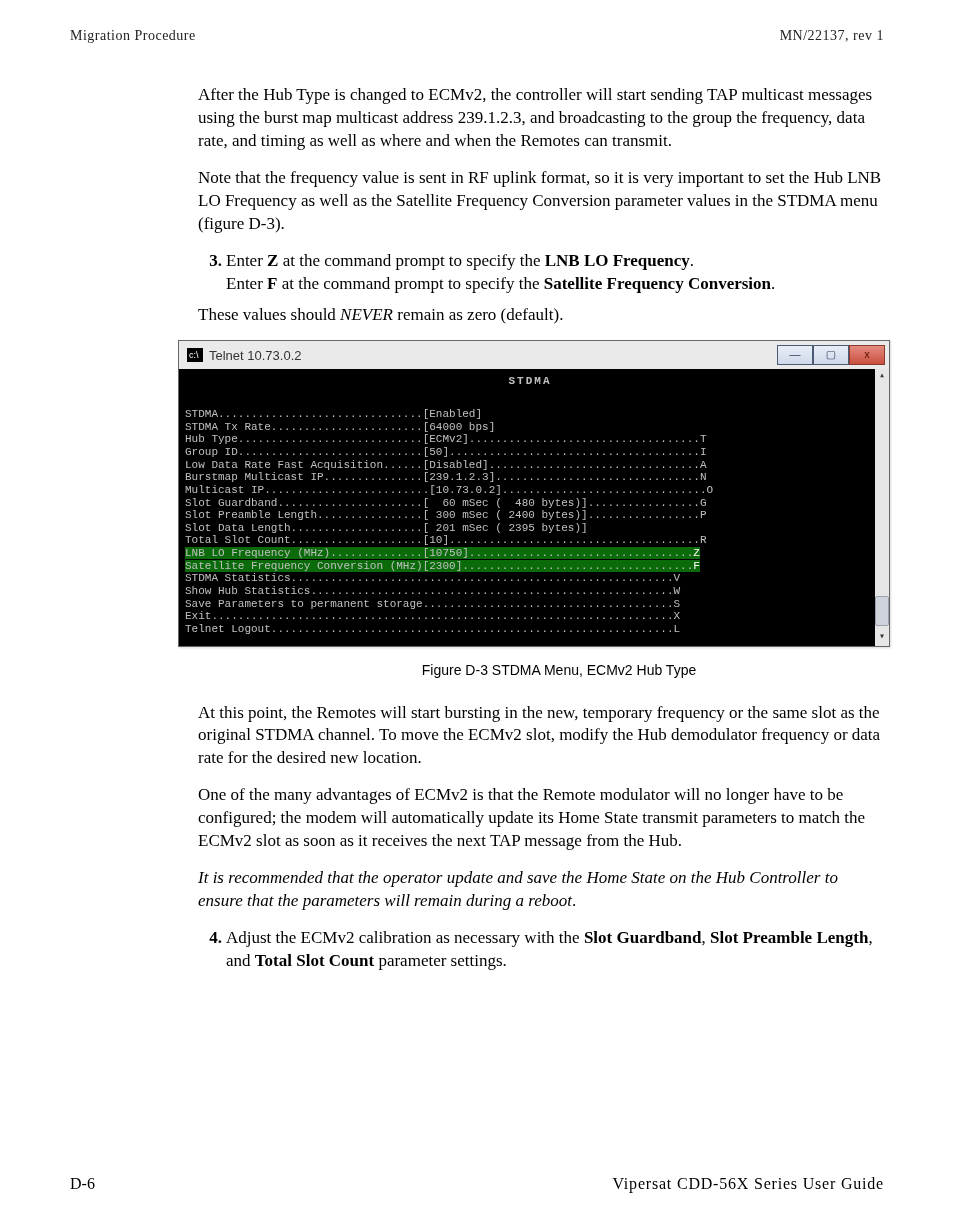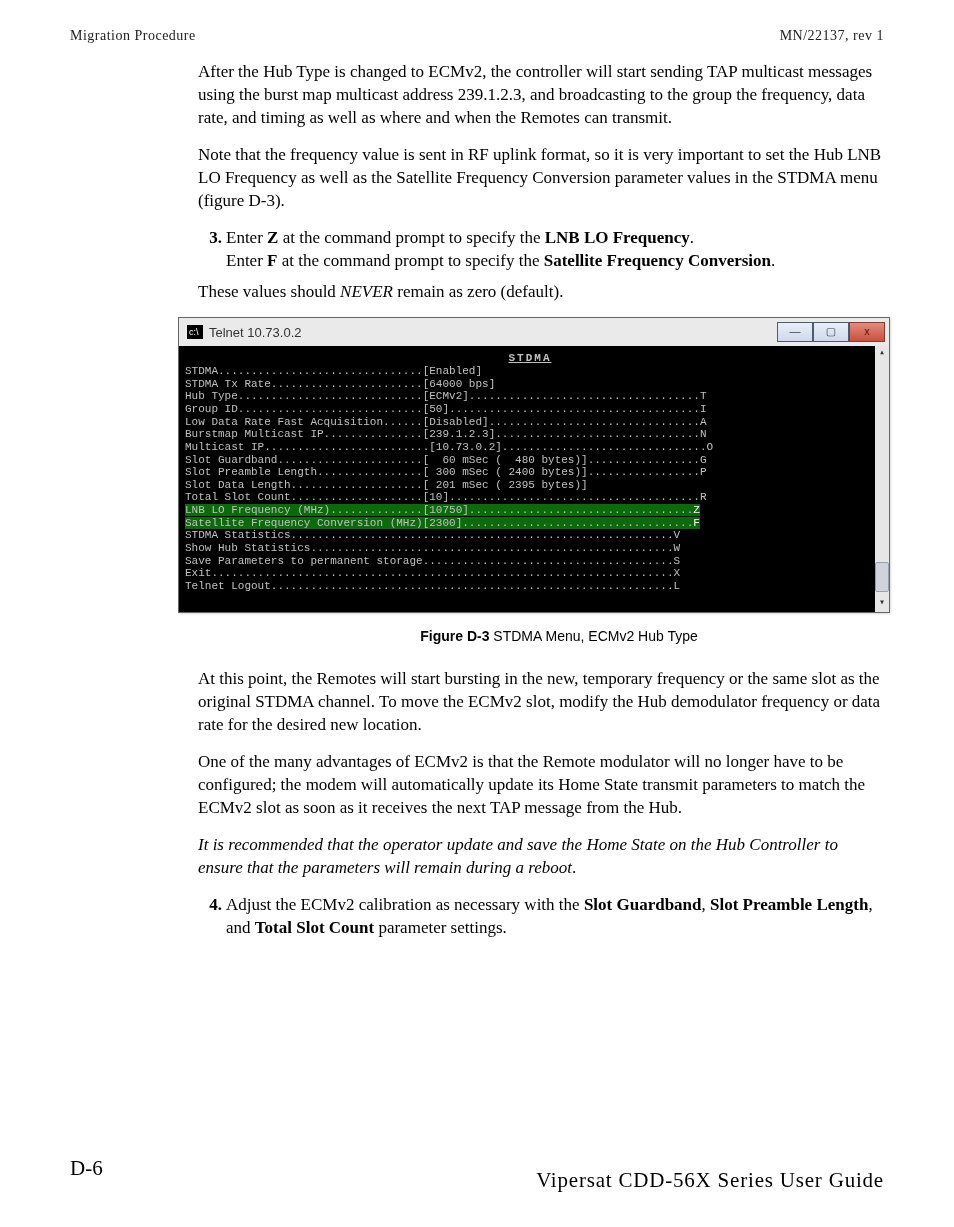--- a/index.html
+++ b/index.html
@@ -12,21 +12,21 @@
     position: relative;
     box-sizing: border-box;
     padding: 28px 70px 0 70px;
   }
   .topline {
     display: flex;
     justify-content: space-between;
     font-size: 14px;
     letter-spacing: 0.5px;
     color: #222;
-    margin-bottom: 17px;
+    margin-bottom: 40px;
   }
   .topline span { }
   .content {
     margin-left: 128px;
     font-size: 17px;
     line-height: 1.35;
   }
   .content p { margin: 0 0 14px 0; }
   ol.steps { list-style: none; padding: 0; margin: 0;}
   .step {
@@ -81,22 +81,21 @@
     color:#c0c0c0;
     font-family: "Consolas","Courier New",monospace;
     font-size: 11px;
     line-height: 1.15;
     position: relative;
     padding: 6px 14px 10px 6px;
     min-height: 250px;
   }
   .term-inner .title-row {
     color:#c0c0c0; font-weight: bold; text-align:center; letter-spacing:2px;
-    margin-bottom:0;
-    text-decoration:underline;
+    margin-bottom:20px;
   }
   .term-inner .row { white-space: pre; }
   .hl-green-row { position: relative; }
   .hl-green { background:#0b6b0b; }
   .hl-green-end { background:#0b6b0b; color:#fff; }
   .scroll-track {
     position:absolute; right:0; top:0; bottom:0; width:14px; background:#e6e6e6;
     display:flex; flex-direction:column; justify-content:flex-end; align-items:center;
   }
   .scroll-thumb {
@@ -108,28 +107,28 @@
     line-height:10px;
   }
   .scroll-arrow.up { position:absolute; top:2px;}
   .scroll-arrow.down { position:absolute; bottom:2px;}
   .caption {
     text-align:center;
     font-family: Arial, Helvetica, sans-serif;
     font-size: 14px;
     margin: 8px 0 22px 0;
   }
-  .caption .fb { font-weight: bold; margin-left: 36px; }
+  .caption .fb { font-weight: normal; margin-left: 36px; }
   .footer {
     position:absolute;
     left:70px; right:70px; bottom:34px;
     display:flex; justify-content:space-between;
-    font-size:21px;
-  }
-  .footer .right { letter-spacing: 0.8px; margin-top: 12px; }
+    font-size:16px;
+  }
+  .footer .right { letter-spacing: 0.8px; }
 </style>
 </head>
 <body>
 
 <div class="topline">
   <span>Migration Procedure</span>
   <span>MN/22137, rev 1</span>
 </div>
 
 <div class="content">

